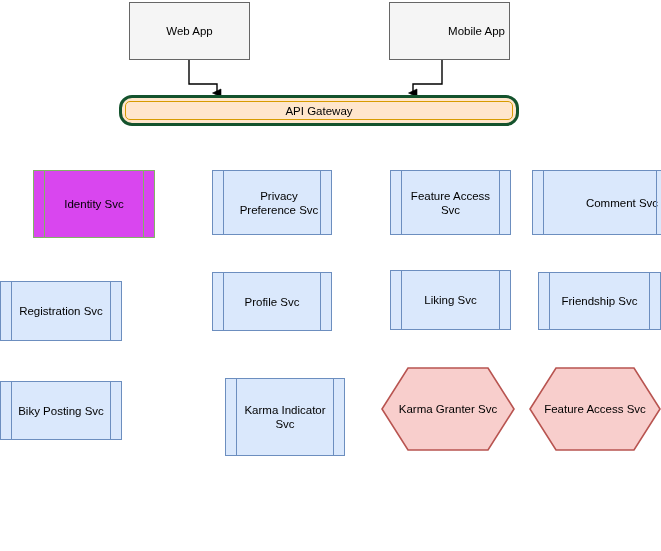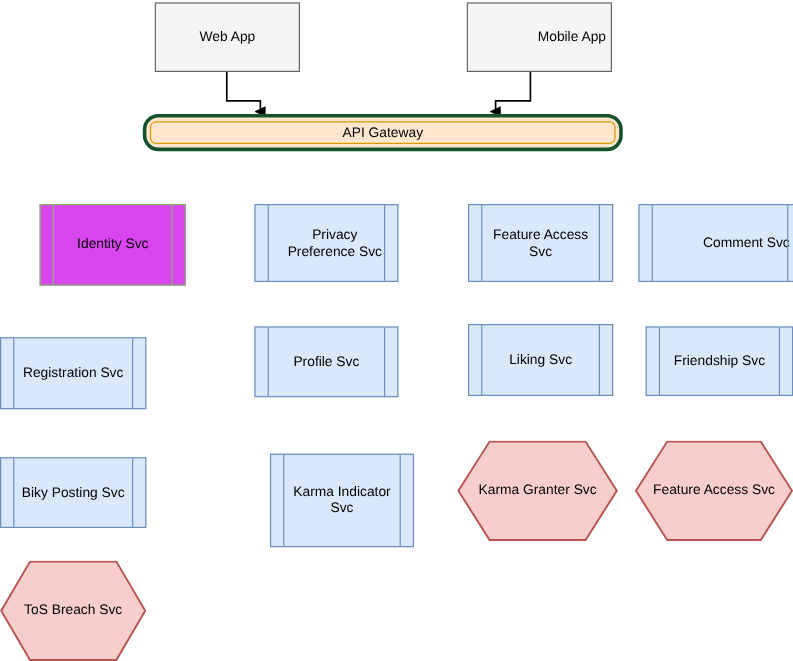--- a/index.html
+++ b/index.html
@@ -207,20 +207,14 @@
     <span class="label">Karma Granter Svc</span>
   </div>
 
   <div class="node hex" style="left:529px; top:367px; width:132px; height:84px;">
     <svg viewBox="0 0 132 84" preserveAspectRatio="none">
       <polygon points="27,1 105,1 131,42 105,83 27,83 1,42" fill="#f8cecc" stroke="#b85450" stroke-width="1.6"></polygon>
     </svg>
     <span class="label">Feature Access Svc</span>
   </div>
 
-  <div class="node hex" style="left:0px; top:467px; width:122px; height:84px;">
-    <svg viewBox="0 0 122 84" preserveAspectRatio="none">
-      <polygon points="25,1 97,1 121,42 97,83 25,83 1,42" fill="#f8cecc" stroke="#b85450" stroke-width="1.6"></polygon>
-    </svg>
-    <span class="label">ToS Breach Svc</span>
-  </div>
 
 </div>
 
 </body></html>

